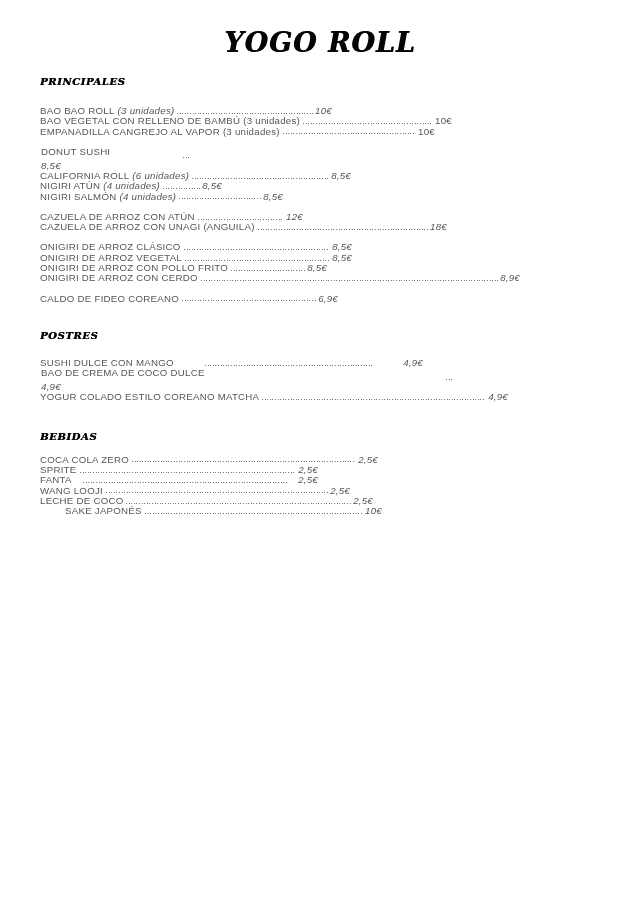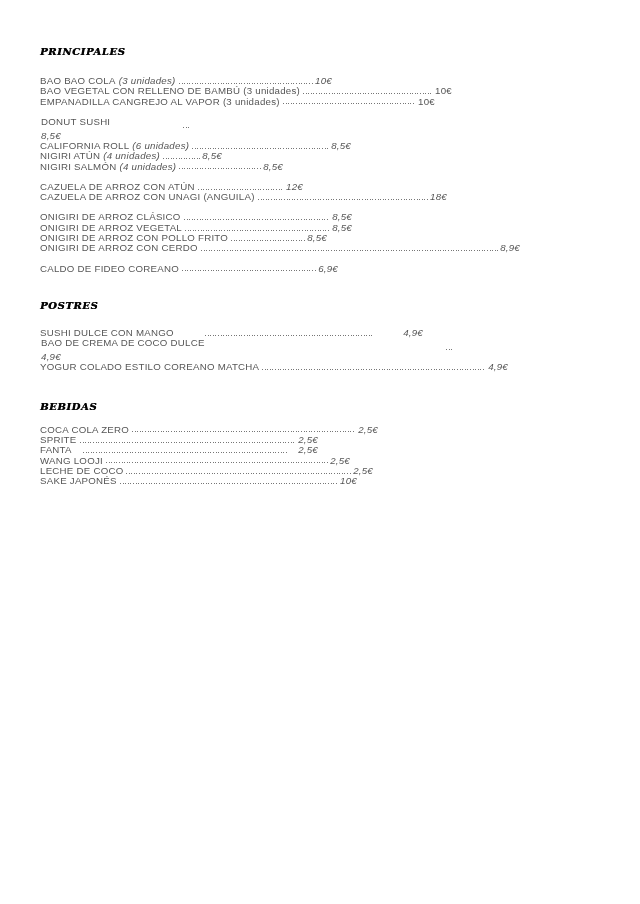--- a/index.html
+++ b/index.html
@@ -40,26 +40,27 @@
     flex:1 1 auto;min-width:6px;height:1px;align-self:flex-end;
     margin:0 1px 2.5px 3px;
     background-image:repeating-linear-gradient(to right,#767676 0 1px,transparent 1px 2.6px);
   }
   .price{margin-left:1px;}
 </style>
 </head>
 <body>
 
 <div class="page">
+  <h1 class="title">YOGO ROLL</h1>
   <div class="sections" id="sections">
       <section class="section principales">
         <h2 class="section-title">PRINCIPALES</h2>
         <div class="group">
           <div class="row" style="width: 292px;">
-            <span class="nm">BAO BAO COLA</span>
+            <span class="nm">BAO BAO ROLL</span>
             <span class="qty it">(3 unidades)</span>
             <span class="dots"></span>
             <span class="price it">10€</span>
           </div>
           <div class="row" style="width: 412px;">
             <span class="nm">BAO VEGETAL CON RELLENO DE BAMBÚ</span>
             <span class="qty">(3 unidades)</span>
             <span class="dots"></span>
             <span class="price">10€</span>
           </div>
@@ -178,21 +179,21 @@
           <div class="row" style="width: 310px;">
             <span class="nm">WANG LOOJI</span>
             <span class="dots"></span>
             <span class="price it">2,5€</span>
           </div>
           <div class="row" style="width: 333px;">
             <span class="nm">LECHE DE COCO</span>
             <span class="dots"></span>
             <span class="price it">2,5€</span>
           </div>
-          <div class="row" style="width: 317px;">
+          <div class="row" style="width: 317px; margin-left: 25px;">
             <span class="nm">SAKE JAPONÉS</span>
             <span class="dots"></span>
             <span class="price it">10€</span>
           </div>
         </div>
       </section>
     </div>
 </div>
 
 </body></html>

